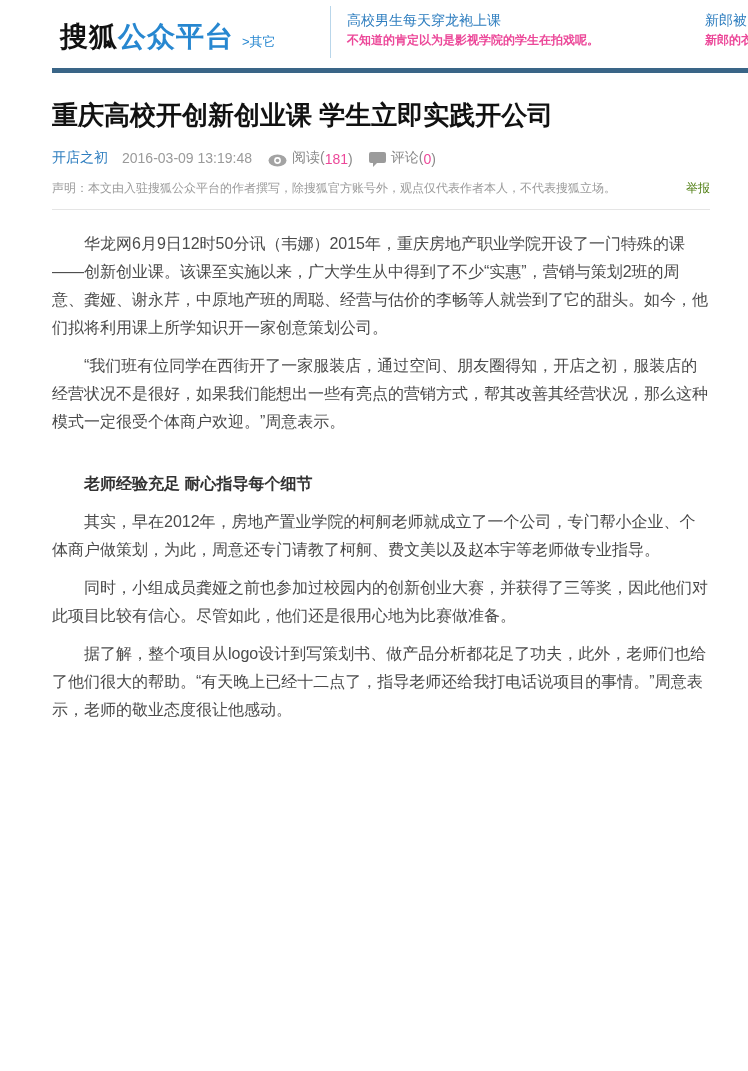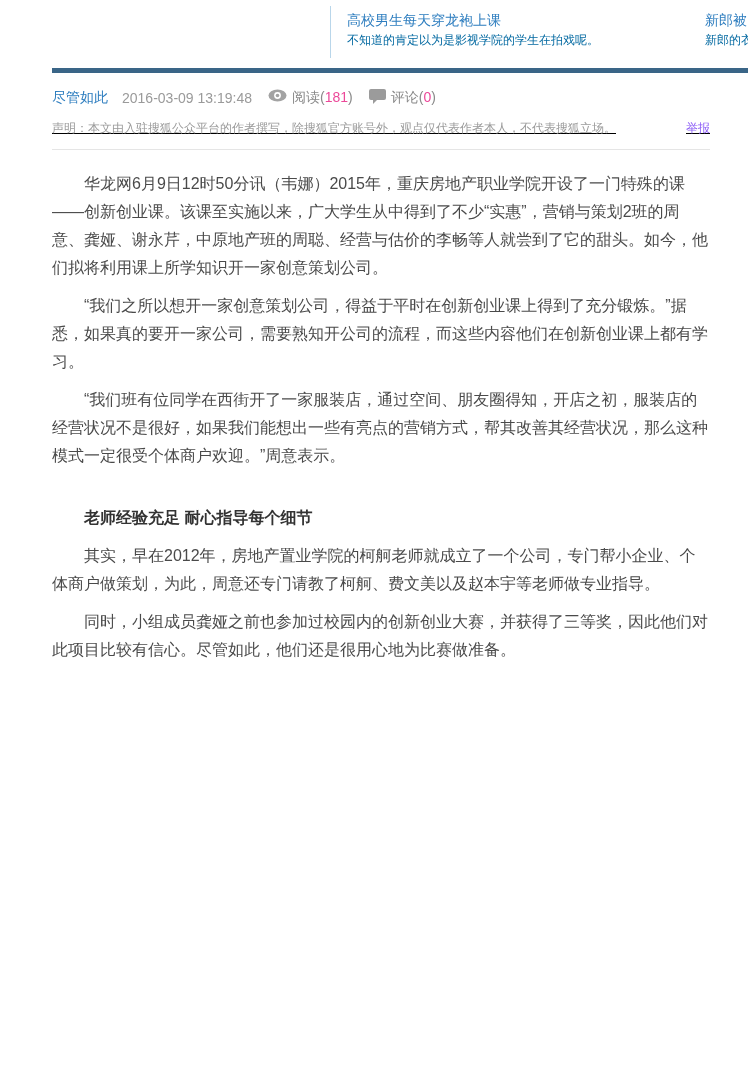--- a/index.html
+++ b/index.html
@@ -13,68 +13,72 @@
   .header { position:relative; height:68px; }
   .logo { position:absolute; left:60px; top:18px; white-space:nowrap; }
   .logo .sohu { font-size:28px; font-weight:bold; color:#111; letter-spacing:1px; }
   .logo .platform { font-size:28px; font-weight:bold; color:#2787d0; letter-spacing:1px; }
   .logo .more { font-size:13px; color:#2787d0; margin-left:8px; text-decoration:none; }
   .header-divider { position:absolute; left:330px; top:6px; width:1px; height:52px; background:#b9d6ea; }
   .promo { position:absolute; top:12px; width:330px; }
   .promo-1 { left:347px; }
   .promo-2 { left:705px; width:120px; }
   .promo .promo-title { display:block; font-size:14px; color:#2d7dbf; text-decoration:none; white-space:nowrap; }
-  .promo .promo-sub { font-size:12px; color:#0369a1; white-space:nowrap; }
+  .promo .promo-sub { font-size:12px; color:#ec4899; white-space:nowrap;font-weight:bold; }
 
   .top-bar { margin-left:52px; height:5px; background:#3a6587; }
 
   
   .content { padding:0 38px 0 52px; }
   .article-title { margin-top:26px; font-size:26px; font-weight:bold; color:#111; line-height:1.3; }
 
   .byline { margin-top:16px; display:flex; align-items:center; font-size:14px; }
   .byline .source { color:#2d7dbf; text-decoration:none; }
   .byline .date { color:#9a9a9a; margin-left:14px; }
-  .byline .stat { display:flex; align-items:flex-start; margin-left:16px; color:#8a8a8a; }
+  .byline .stat { display:flex; align-items:flex-end; margin-left:16px; color:#8a8a8a; }
   .byline .stat svg { margin-right:5px; }
   .byline .num { color:#ec4899; }
 
-  .disclaimer-row { margin-top:13px; display:flex; justify-content:space-between; align-items:flex-start;text-decoration:underline; }
+  .disclaimer-row { margin-top:13px; display:flex; justify-content:space-between; align-items:flex-start; }
   .disclaimer { font-size:12px; color:#9a9a9a; }
-  .report { font-size:12px; color:#8b5cf6; text-decoration:none; margin-left:20px; white-space:nowrap; }
+  .report { font-size:12px; color:#4d7c0f; text-decoration:none; margin-left:20px; white-space:nowrap; }
 
   .rule { border:none; border-top:1px solid #e5e5e5; margin-top:12px; }
 
   
   .article-body { padding-top:10px; }
   .article-body p { font-size:16px; line-height:28px; color:#4a4a4a; text-indent:2em; margin-top:10px; }
   .article-body p.sub { font-weight:bold; color:#333; margin-top:34px; }
 </style>
 </head>
 <body>
 
 <div class="header">
+  <div class="logo">
+    <span class="sohu">搜狐</span><span class="platform">公众平台</span><a class="more" href="#">&gt;其它</a>
+  </div>
   <div class="header-divider"></div>
 
   <div class="promo promo-1">
     <a class="promo-title" href="#">高校男生每天穿龙袍上课</a>
     <span class="promo-sub">不知道的肯定以为是影视学院的学生在拍戏呢。</span>
   </div>
   <div class="promo promo-2">
     <a class="promo-title" href="#">新郎被</a>
     <span class="promo-sub">新郎的衣</span>
   </div>
 </div>
 
 <div class="top-bar"></div>
 
 <div class="content">
+  <h1 class="article-title">重庆高校开创新创业课 学生立即实践开公司</h1>
 
   <div class="byline">
-    <a class="source" href="#">尽管如此</a>
+    <a class="source" href="#">开店之初</a>
     <span class="date">2016-03-09 13:19:48</span>
 
     <span class="stat">
       <svg width="19" height="13" viewBox="0 0 19 13">
         <ellipse cx="9.5" cy="6.5" rx="9" ry="6" fill="#a3a3a3"></ellipse>
         <circle cx="9.5" cy="6.5" r="3.4" fill="#ffffff"></circle>
         <circle cx="9.5" cy="6.5" r="1.8" fill="#a3a3a3"></circle>
       </svg>
       <span>阅读(</span>
         <span class="num">181</span>
@@ -93,19 +97,19 @@
 
   <div class="disclaimer-row">
     <span class="disclaimer">声明：本文由入驻搜狐公众平台的作者撰写，除搜狐官方账号外，观点仅代表作者本人，不代表搜狐立场。</span>
     <a class="report" href="#">举报</a>
   </div>
 
   <hr class="rule">
 
   <div class="article-body">
       <p>华龙网6月9日12时50分讯（韦娜）2015年，重庆房地产职业学院开设了一门特殊的课——创新创业课。该课至实施以来，广大学生从中得到了不少“实惠”，营销与策划2班的周意、龚娅、谢永芹，中原地产班的周聪、经营与估价的李畅等人就尝到了它的甜头。如今，他们拟将利用课上所学知识开一家创意策划公司。</p>
-      <p>“我们之所以想开一家创意策划公司，得益于平时在创新创业课上得到了充分锻炼。”据悉，如果真的要开一家公司，需要熟知开公司的流程，而这些内容他们在创新创业课上都有学习。</p>
       <p>“我们班有位同学在西街开了一家服装店，通过空间、朋友圈得知，开店之初，服装店的经营状况不是很好，如果我们能想出一些有亮点的营销方式，帮其改善其经营状况，那么这种模式一定很受个体商户欢迎。”周意表示。</p>
       <p class="sub">老师经验充足 耐心指导每个细节</p>
       <p>其实，早在2012年，房地产置业学院的柯舸老师就成立了一个公司，专门帮小企业、个体商户做策划，为此，周意还专门请教了柯舸、费文美以及赵本宇等老师做专业指导。</p>
       <p>同时，小组成员龚娅之前也参加过校园内的创新创业大赛，并获得了三等奖，因此他们对此项目比较有信心。尽管如此，他们还是很用心地为比赛做准备。</p>
+      <p>据了解，整个项目从logo设计到写策划书、做产品分析都花足了功夫，此外，老师们也给了他们很大的帮助。“有天晚上已经十二点了，指导老师还给我打电话说项目的事情。”周意表示，老师的敬业态度很让他感动。</p>
     </div>
 </div>
 
 </body></html>

